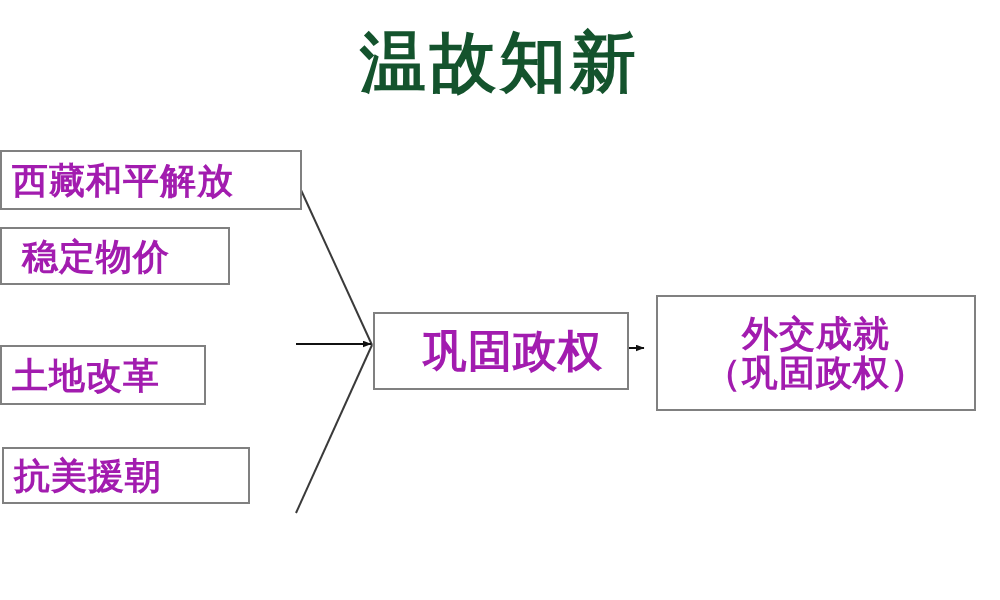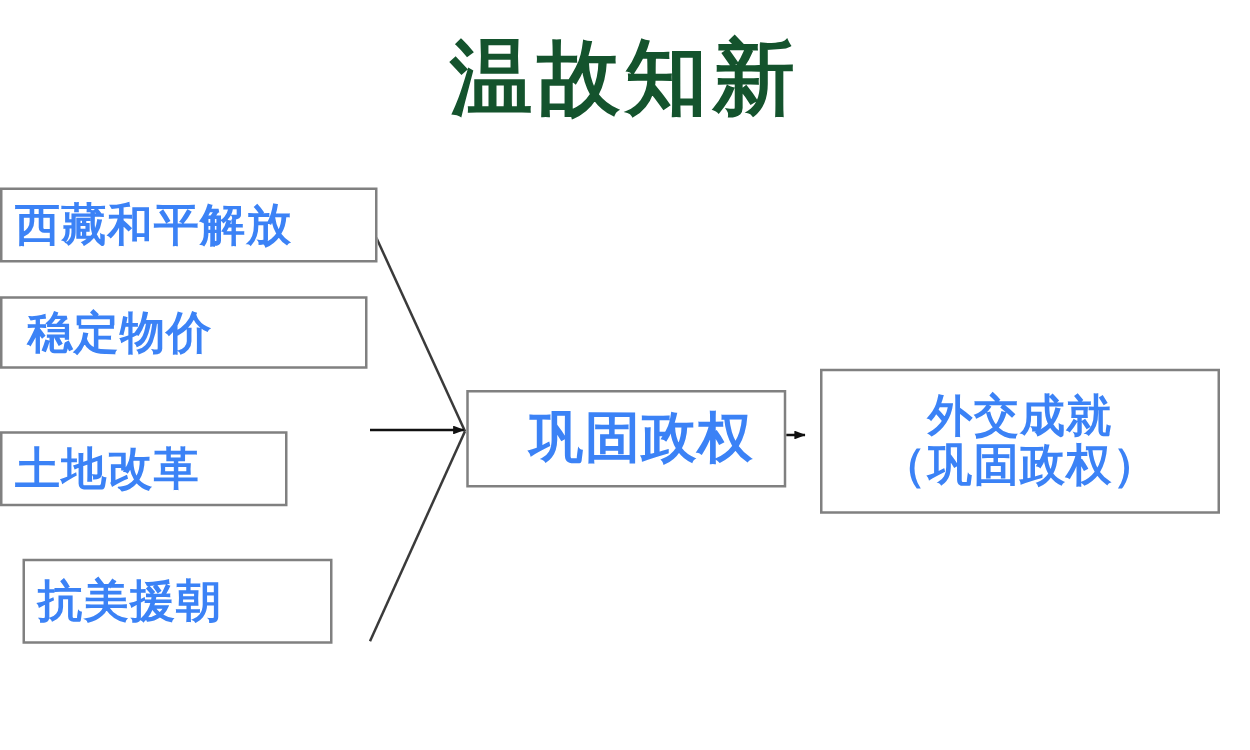--- a/index.html
+++ b/index.html
@@ -31,21 +31,21 @@
   }
   .node {
     position: absolute;
     box-sizing: border-box;
     border: 2px solid #808080;
     background: #ffffff;
     display: flex;
     align-items: center;
     font-family: "DejaVu Serif", "Liberation Serif", serif;
     font-weight: bold;
-    color: #3b82f6;
+    color: #a21caf;
     line-height: 1.08;
   }
   .node-left {
     justify-content: flex-start;
     padding-left: 10px;
     font-size: 36px;
     letter-spacing: 1px;
   }
   .node-center {
     justify-content: center;
@@ -54,23 +54,23 @@
     padding-left: 24px;
   }
   .node-right {
     justify-content: center;
     text-align: center;
     font-size: 36px;
     letter-spacing: 1px;
     flex-direction: column;
   }
   #n1 { left: 0px;   top: 150px; width: 302px; height: 60px; }
-  #n2 { left: 0px;   top: 237px; width: 294px; height: 58px; padding-left: 20px; }
-  #n3 { left: 0px;   top: 345px; width: 230px; height: 60px; }
-  #n4 { left: 18px;  top: 447px; width: 248px; height: 68px; text-align: center; }
+  #n2 { left: 0px;   top: 227px; width: 230px; height: 58px; padding-left: 20px; }
+  #n3 { left: 0px;   top: 345px; width: 206px; height: 60px; }
+  #n4 { left: 2px;  top: 447px; width: 248px; height: 57px; text-align: center; }
   #nc { left: 373px; top: 312px; width: 256px; height: 78px; }
   #nr { left: 656px; top: 295px; width: 320px; height: 116px; }
   #connectors {
     position: absolute;
     left: 0;
     top: 0;
     width: 1000px;
     height: 600px;
     pointer-events: none;
   }

